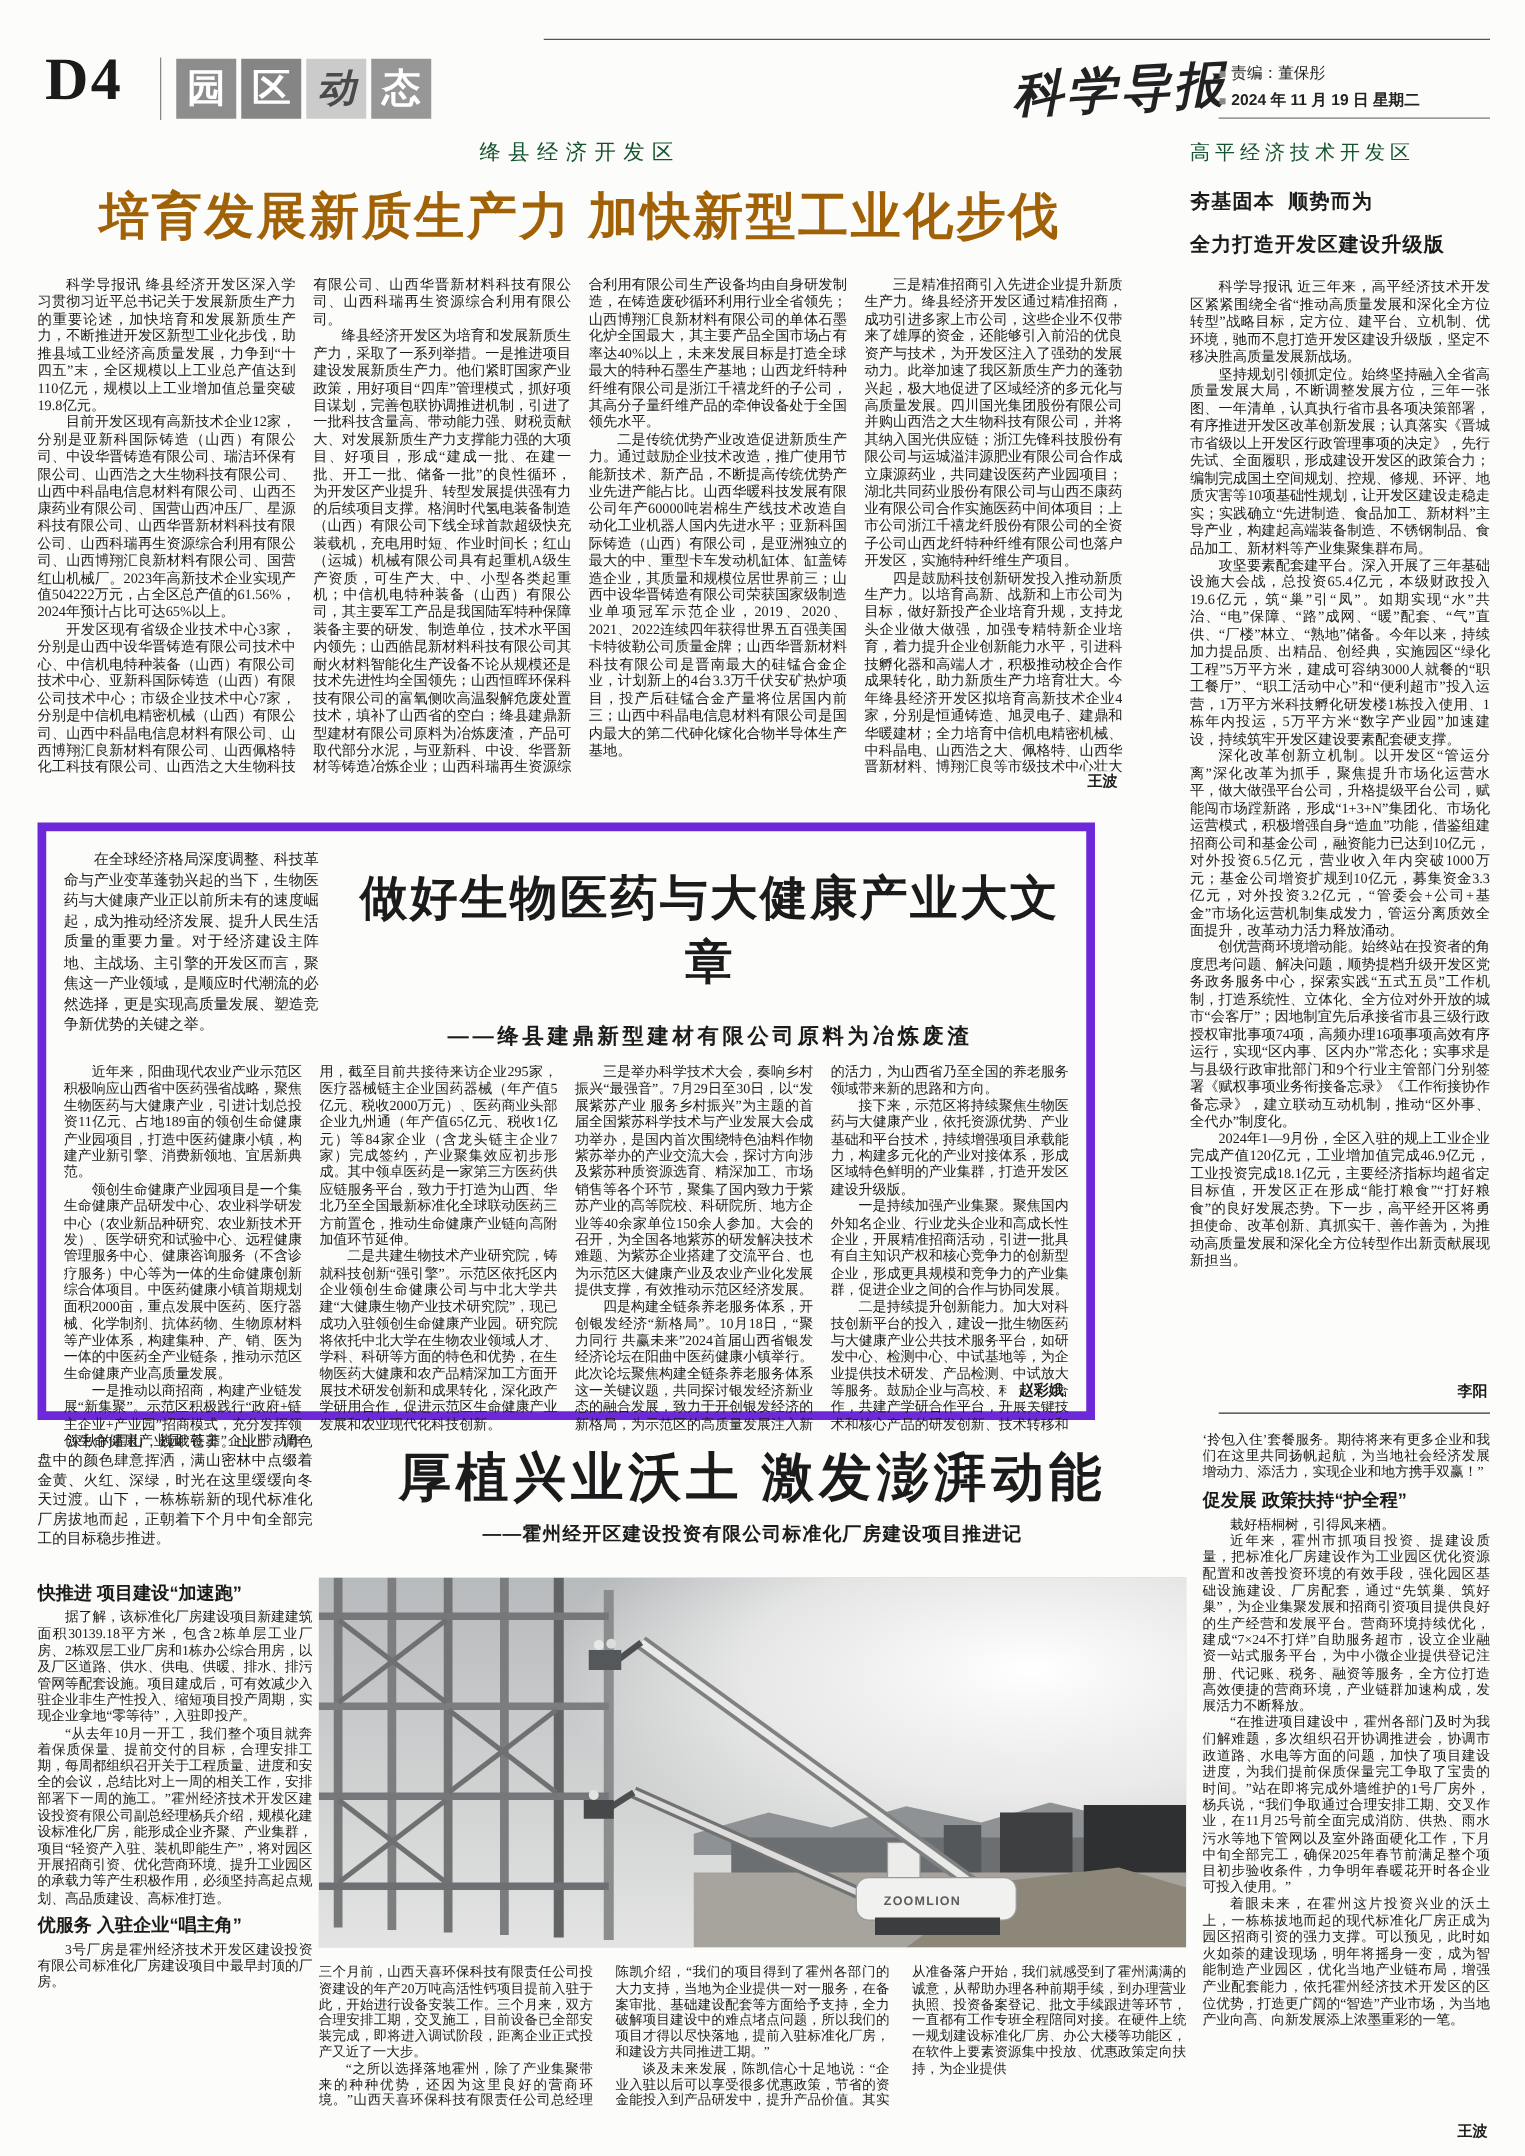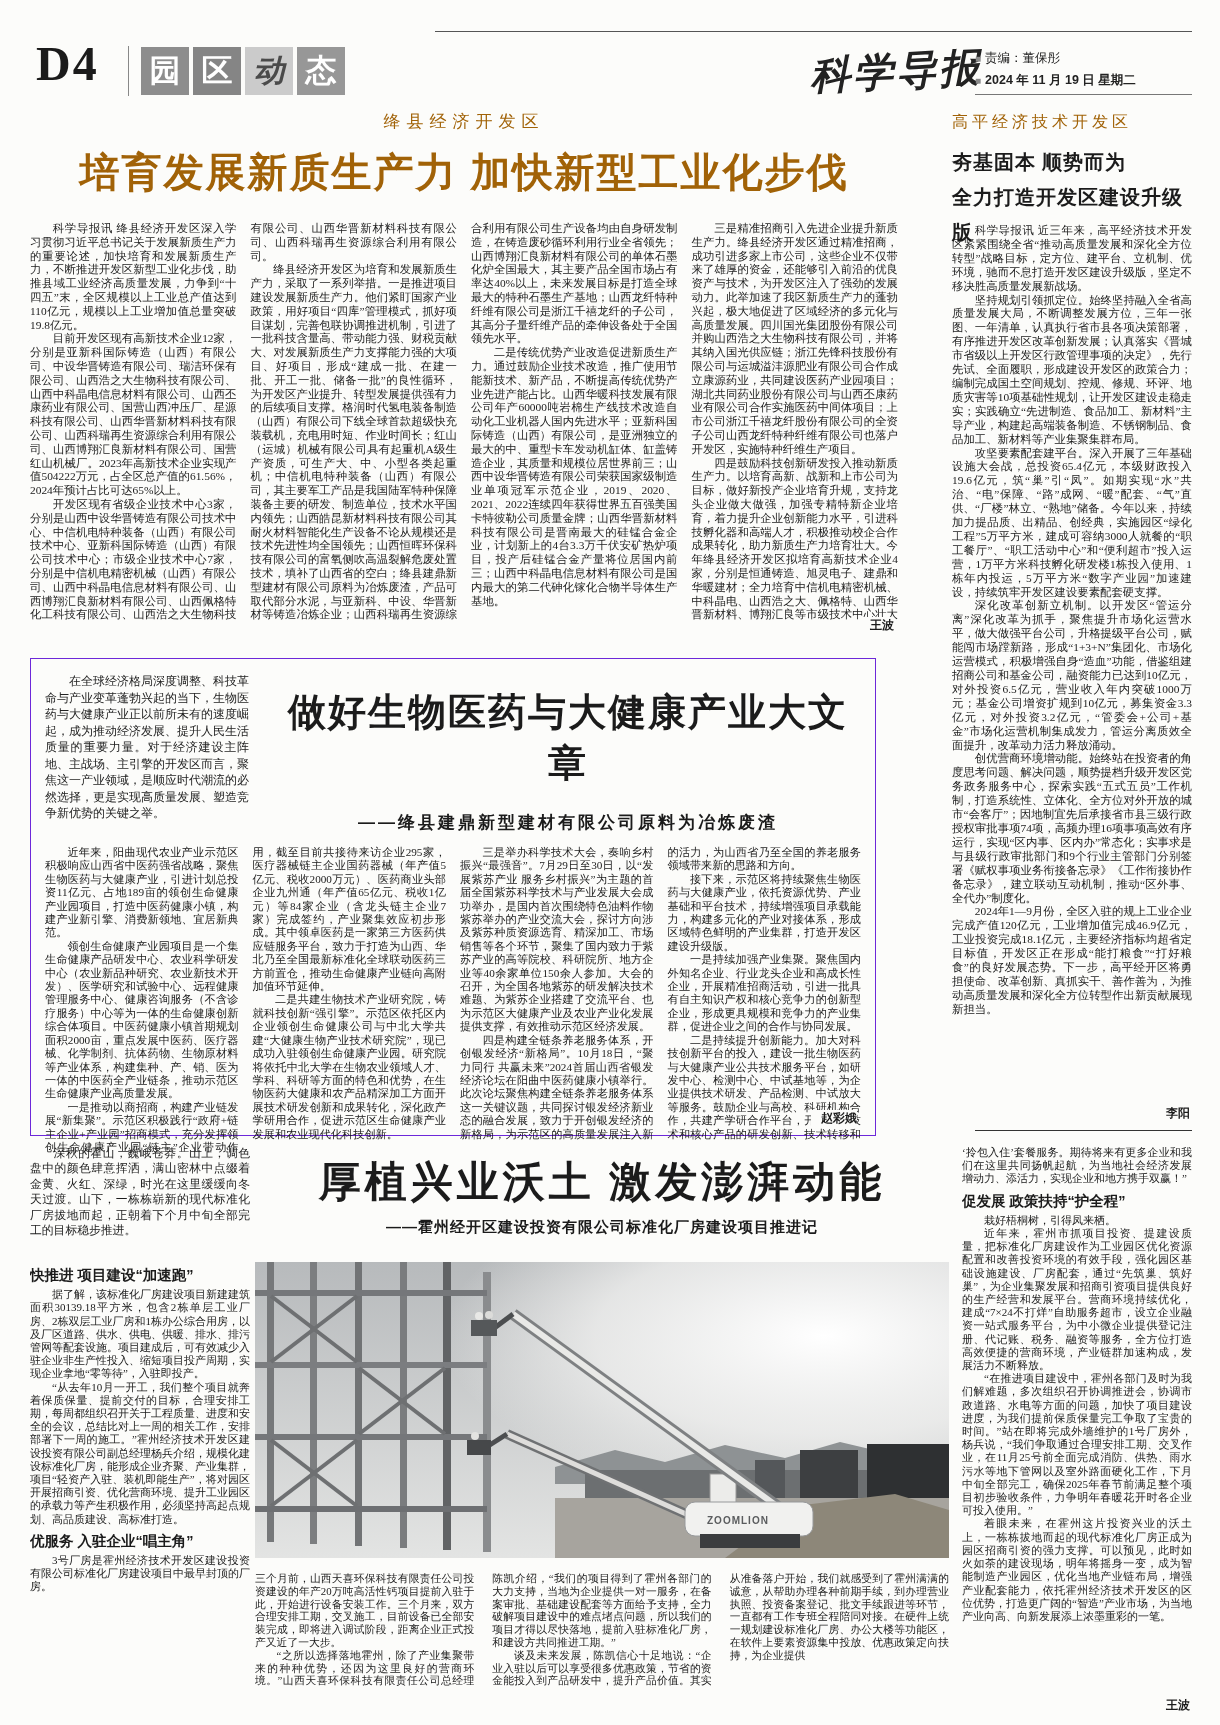--- a/index.html
+++ b/index.html
@@ -9,35 +9,35 @@
   .rule{position:absolute;background:#555;}
   
   .pageno{font-size:48px;font-weight:bold;letter-spacing:2px;font-family:"Liberation Serif",serif;}
   .secbox{display:inline-block;width:48px;height:48px;margin-right:4px;text-align:center;line-height:48px;
           font-family:"Liberation Sans",sans-serif;font-weight:bold;font-size:31px;color:#fff;vertical-align:top;}
   .masthead{font-size:40px;font-weight:bold;font-style:italic;letter-spacing:3px;transform:rotate(-3deg);
             font-family:"Liberation Serif",serif;color:#222;}
   .hinfo{font-size:12.5px;font-family:"Liberation Sans",sans-serif;color:#222;white-space:nowrap;}
   .hinfo .sq{color:#8a8a8a;font-size:10px;margin-right:4px;}
   
-  .kicker{font-family:"Liberation Sans",sans-serif;font-size:17px;letter-spacing:6px;color:#a16207;}
+  .kicker{font-family:"Liberation Sans",sans-serif;font-size:17px;letter-spacing:6px;color:#14532d;}
   .headline1{font-family:"Liberation Sans",sans-serif;font-weight:900;font-size:40px;letter-spacing:2px;color:#a16207;}
   .body-cols{column-gap:14px;overflow:hidden;text-align:justify;}
   .body-cols p, .flowcol p{margin:0;text-indent:2em;text-align:justify;}
   p.no-indent{text-indent:0;}
   .sub-head{font-family:"Liberation Sans",sans-serif;font-weight:bold;font-size:14.5px;margin:9px 0 6px;text-indent:0;}
   .byline{position:absolute;font-family:"Liberation Sans",sans-serif;font-weight:bold;background:#fcfcfa;padding-left:10px;}
   
   #a1-body{column-count:4;font-size:11.4px;line-height:13.8px;}
   
-  .headline2{font-family:Liberation Serif, serif;font-weight:900;font-size:20px;line-height:35px;letter-spacing:1px;}
+  .headline2{font-family:Liberation Mono, monospace;font-weight:900;font-size:16px;line-height:35px;letter-spacing:1px;}
   #a2-body{font-size:11.4px;line-height:13.9px;text-align:justify;overflow:hidden;}
   #a2-body p{margin:0;text-indent:2em;}
   
-  .midbox{border:1px solid #6d28d9;}
+  .midbox{border:7px solid #6d28d9;}
   .mid-intro{font-size:12px;line-height:16.5px;text-align:justify;color:#222;}
   .mid-intro p{margin:0;text-indent:2em;}
   .headline3{font-family:"Liberation Sans",sans-serif;font-weight:900;font-size:38px;letter-spacing:2px;text-align:center;}
   .subtitle3{font-family:"Liberation Sans",sans-serif;font-weight:bold;font-size:17px;letter-spacing:3px;text-align:center;}
   #mid-body{column-count:4;font-size:11.2px;line-height:13.4px;height:318px;}
   
   .lede{font-size:11.8px;line-height:15.4px;text-align:justify;}
   .lede p{margin:0;text-indent:2em;}
   .headline4{font-family:"Liberation Serif",serif;font-weight:900;font-size:42px;letter-spacing:4px;text-align:center;}
   .subtitle4{font-family:"Liberation Sans",sans-serif;font-weight:bold;font-size:15px;letter-spacing:1px;text-align:center;}

